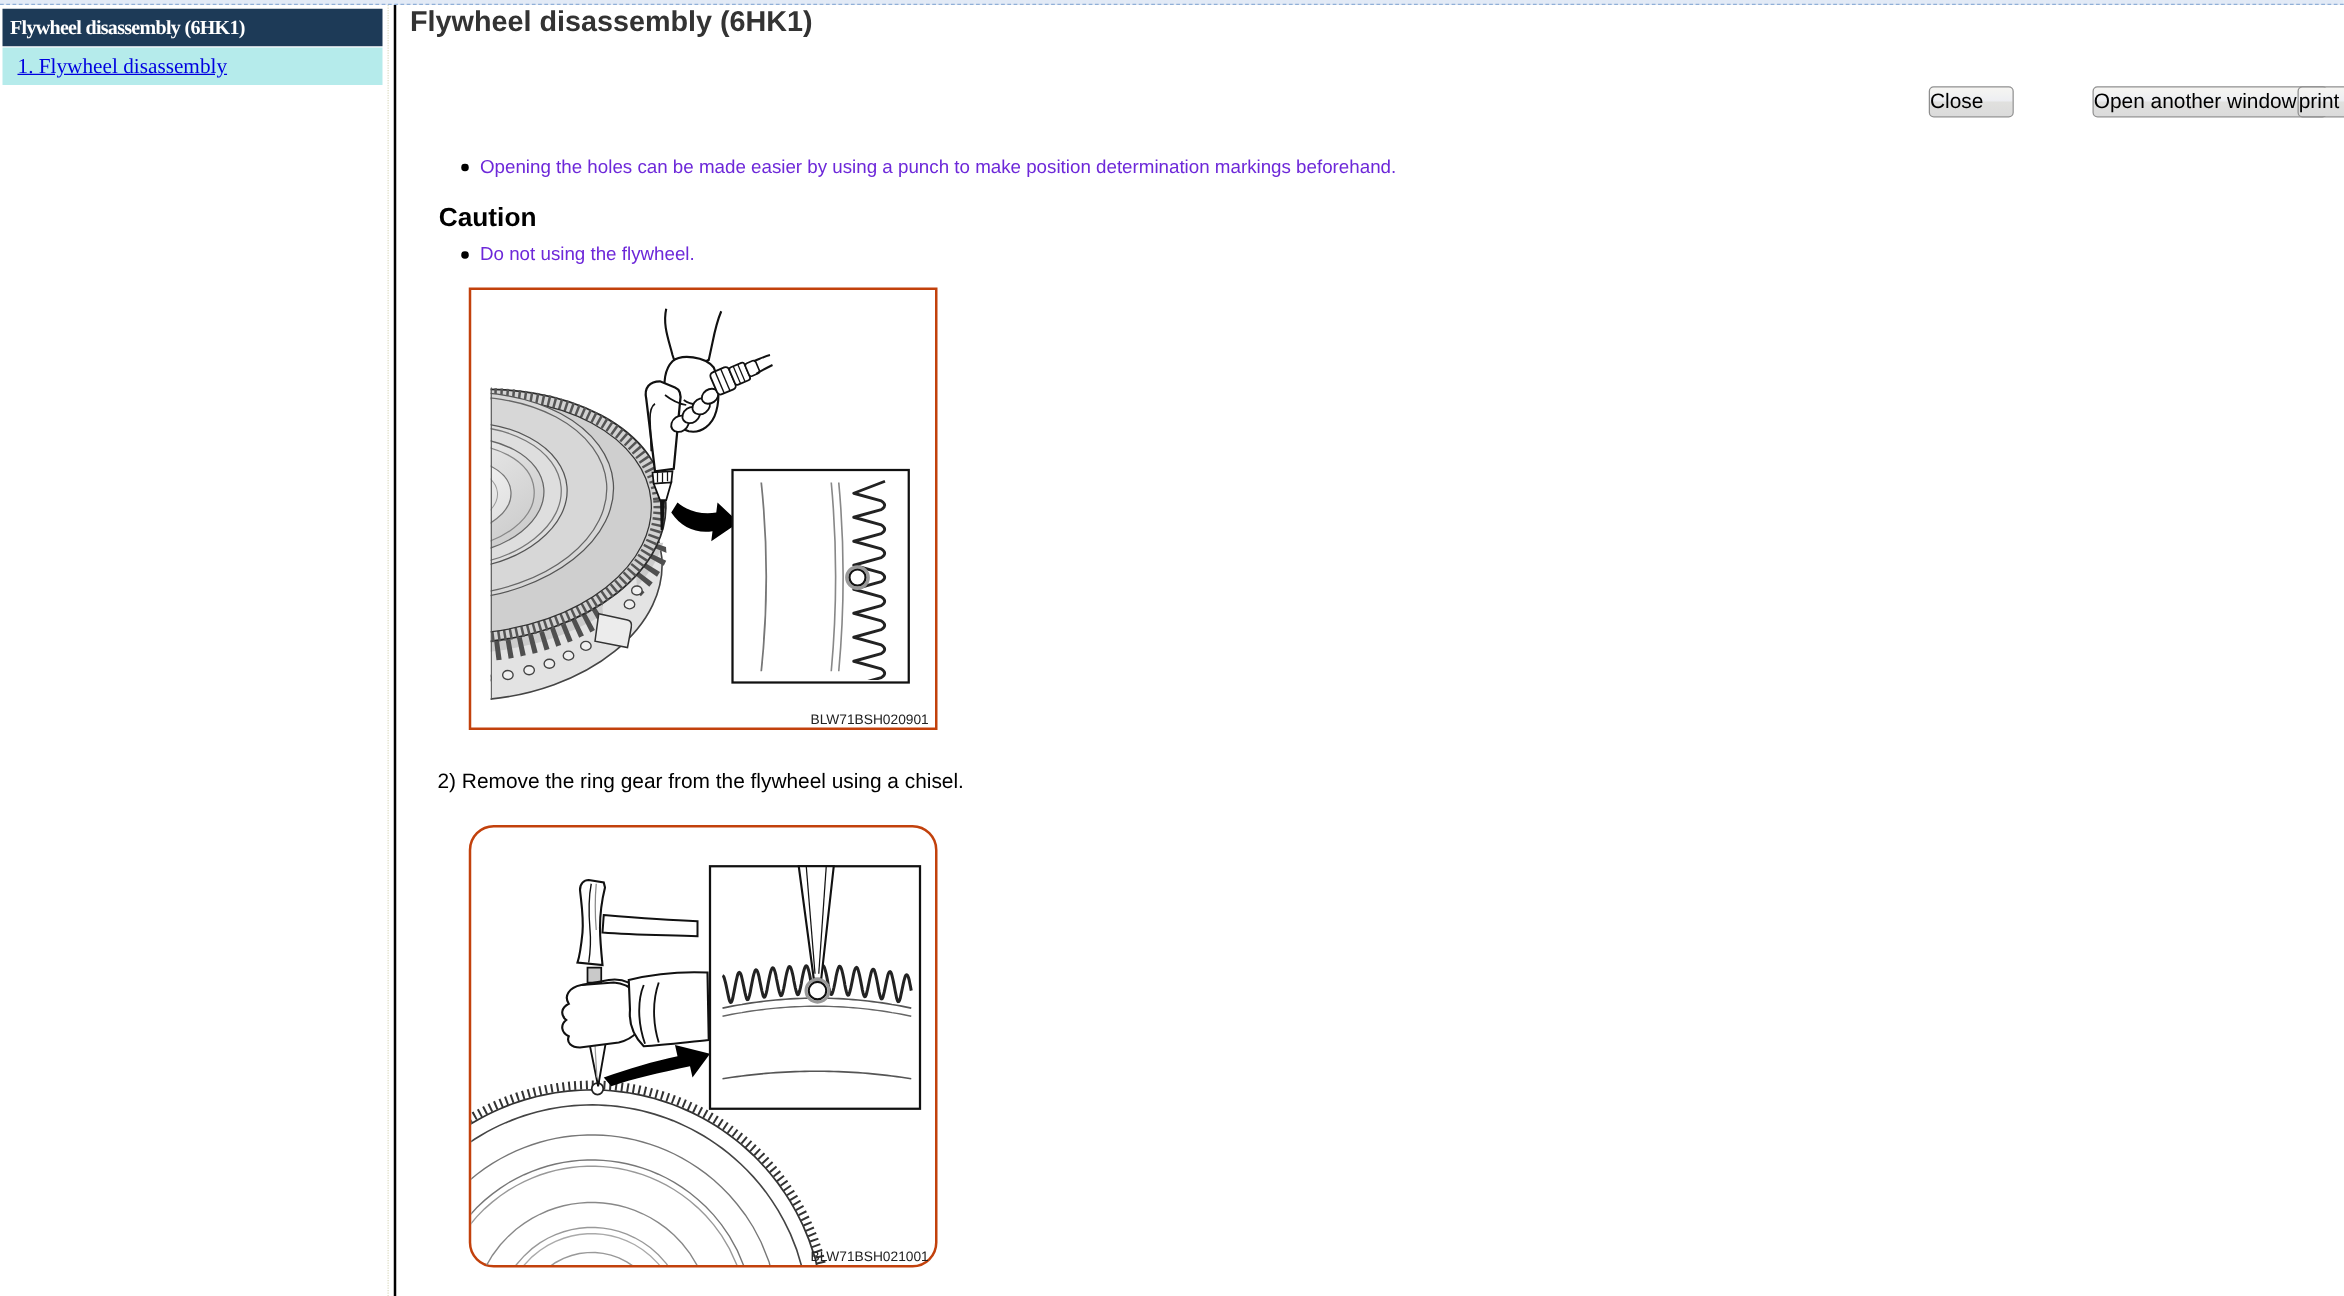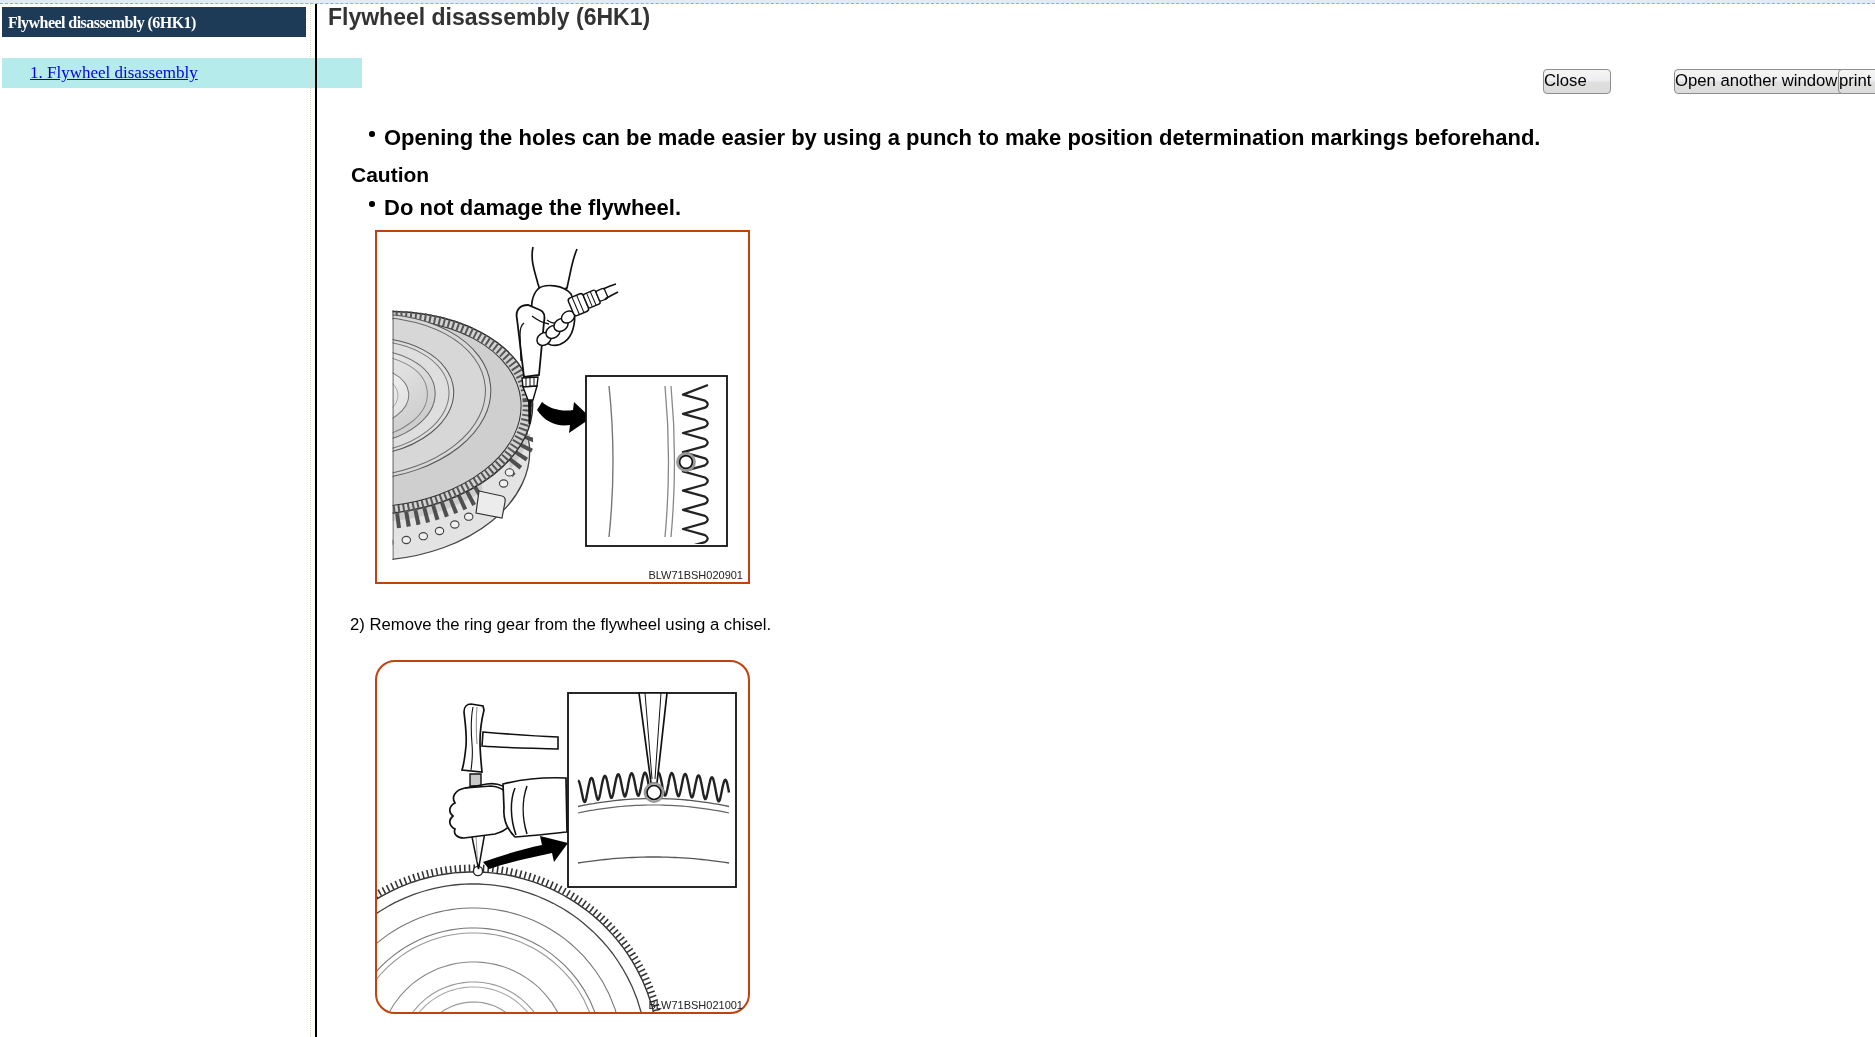--- a/index.html
+++ b/index.html
@@ -1,27 +1,27 @@
 <!DOCTYPE html>
 <html><head>
 <meta charset="utf-8">
 <style>
 html,body{margin:0;padding:0;width:1875px;height:1037px;overflow:hidden;background:#ffffff;font-family:"Liberation Sans",sans-serif;}
 #topstrip{position:absolute;top:0;left:0;width:1875px;height:3px;background:#e2eaf6;border-bottom:1px dashed #90afd7;}
 #navybox{position:absolute;left:2px;top:7px;width:304px;height:30px;background:#1d3a57;color:#ffffff;font-family:"Liberation Serif",serif;font-weight:bold;font-size:16px;line-height:32px;padding-left:6px;letter-spacing:-0.55px;box-sizing:border-box;}
-#cyanrow{position:absolute;left:2px;top:58px;width:360px;height:30px;background:#b5ebeb;line-height:29px;padding-left:28px;box-sizing:border-box;font-family:"Liberation Serif",serif;font-size:17px;}
+#cyanrow{position:absolute;left:2px;top:38px;width:304px;height:30px;background:#b5ebeb;line-height:29px;padding-left:12px;box-sizing:border-box;font-family:"Liberation Serif",serif;font-size:17px;}
 #cyanrow a{color:#0000e0;text-decoration:underline;}
 #dotline{position:absolute;left:310px;top:4px;bottom:0;width:0;border-left:1px dotted #dcdcc2;height:1033px;}
 #vline{position:absolute;left:315px;top:4px;width:2px;height:1033px;background:#000000;}
 #pagetitle{position:absolute;left:328px;top:4px;font-size:23px;font-weight:bold;color:#333333;}
 .btn{position:absolute;top:69px;height:25px;background:linear-gradient(#f6f5f2,#edeef2 45%,#e0e0de 52%,#dbdbdb);border:1px solid #8e8e8e;border-radius:4px;font-size:16.7px;color:#000;text-align:left;line-height:22px;box-sizing:border-box;}
 #btnclose{left:1543px;width:68px;}
 #btnopen{left:1630px;width:188px;margin-left:44px;}
 #btnprint{left:1838px;width:110px;}
-.bullet{position:absolute;font-size:22px;font-weight:bold;color:#000000;}
+.bullet{position:absolute;font-size:15px;font-weight:normal;color:#6d28d9;}
 .dot{position:absolute;width:5.6px;height:5.6px;border-radius:50%;background:#000;}
 #caution{position:absolute;left:351px;top:163px;font-size:21px;font-weight:bold;}
 #step2{position:absolute;left:350px;top:615px;font-size:16.7px;color:#000;}
 .imgframe{position:absolute;border:2px solid #c2410c;background:#fff;}
 #frame1{left:375px;top:230px;width:371px;height:350px;}
 #frame2{left:375px;top:660px;width:371px;height:350px;border-radius:20px;}
 </style>
 </head>
 <body>
 <div id="topstrip"></div>
@@ -30,21 +30,21 @@
 <div id="dotline"></div>
 <div id="vline"></div>
 <div id="pagetitle">Flywheel disassembly (6HK1)</div>
 <div class="btn" id="btnclose">Close</div>
 <div class="btn" id="btnopen">Open another window</div>
 <div class="btn" id="btnprint">print window</div>
 <div class="dot" style="left:369px;top:131px;"></div>
 <div class="bullet" style="left:384px;top:125px;">Opening the holes can be made easier by using a punch to make position determination markings beforehand.</div>
 <div id="caution">Caution</div>
 <div class="dot" style="left:369px;top:201px;"></div>
-<div class="bullet" style="left:384px;top:195px;">Do not damage the flywheel.</div>
+<div class="bullet" style="left:384px;top:195px;">Do not using the flywheel.</div>
 <div class="imgframe" id="frame1">
 <svg width="371" height="350" viewBox="0 0 371 350">
       <defs>
         <linearGradient id="coneg" x1="0" y1="0" x2="1" y2="1">
           <stop offset="0" stop-color="#fafafa"></stop>
           <stop offset="1" stop-color="#c6c6c6"></stop>
         </linearGradient>
         <linearGradient id="boreg" x1="0" y1="0" x2="1" y2="1">
           <stop offset="0" stop-color="#ffffff"></stop>
           <stop offset="1" stop-color="#dddddd"></stop>

